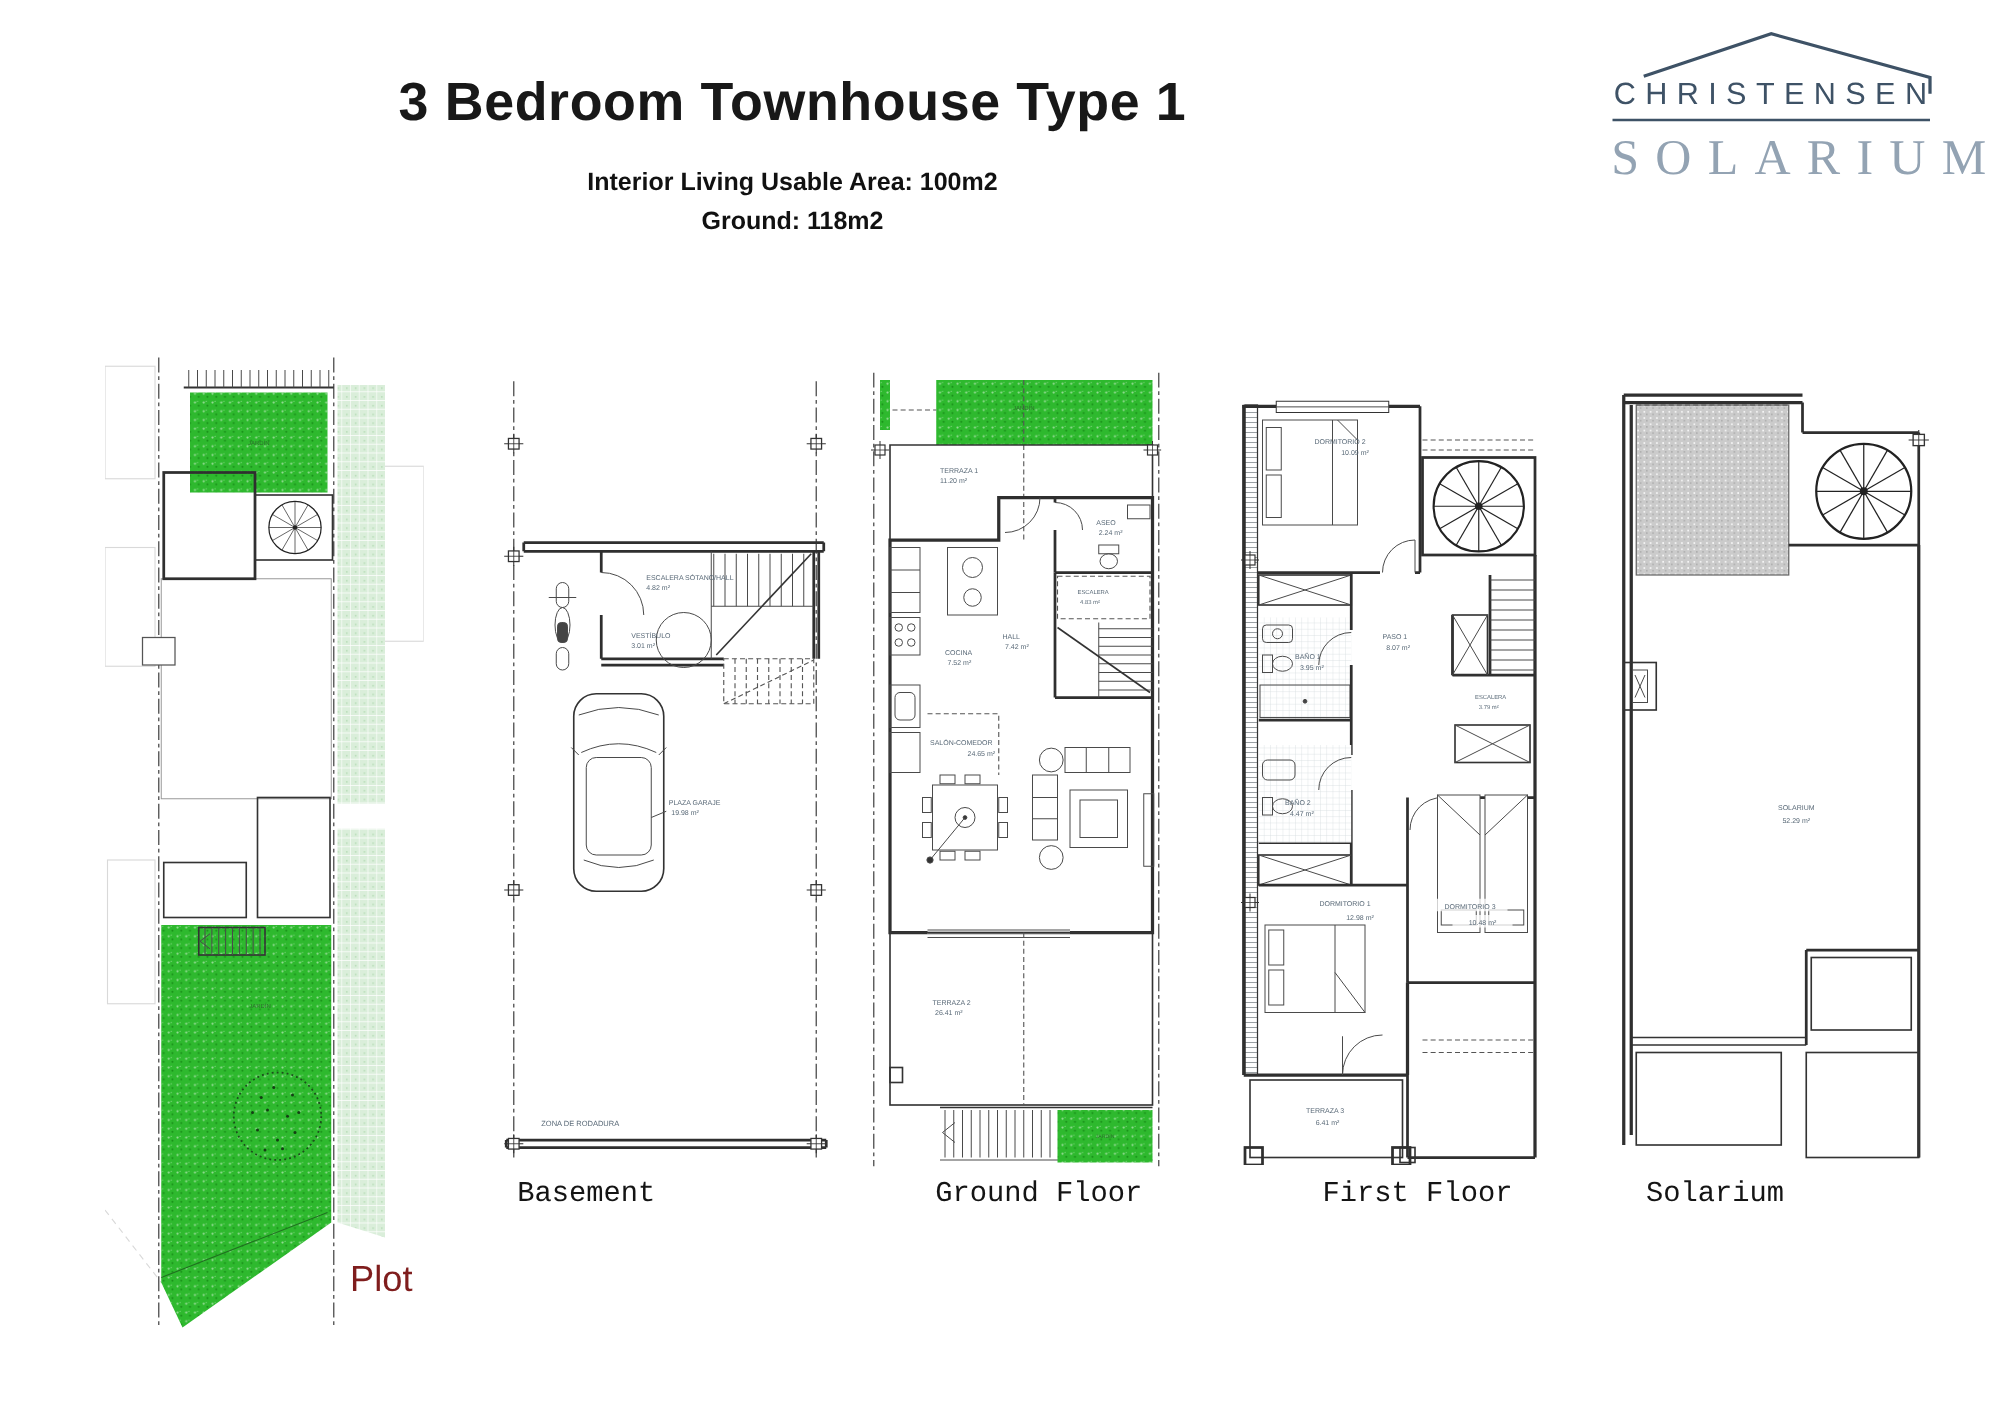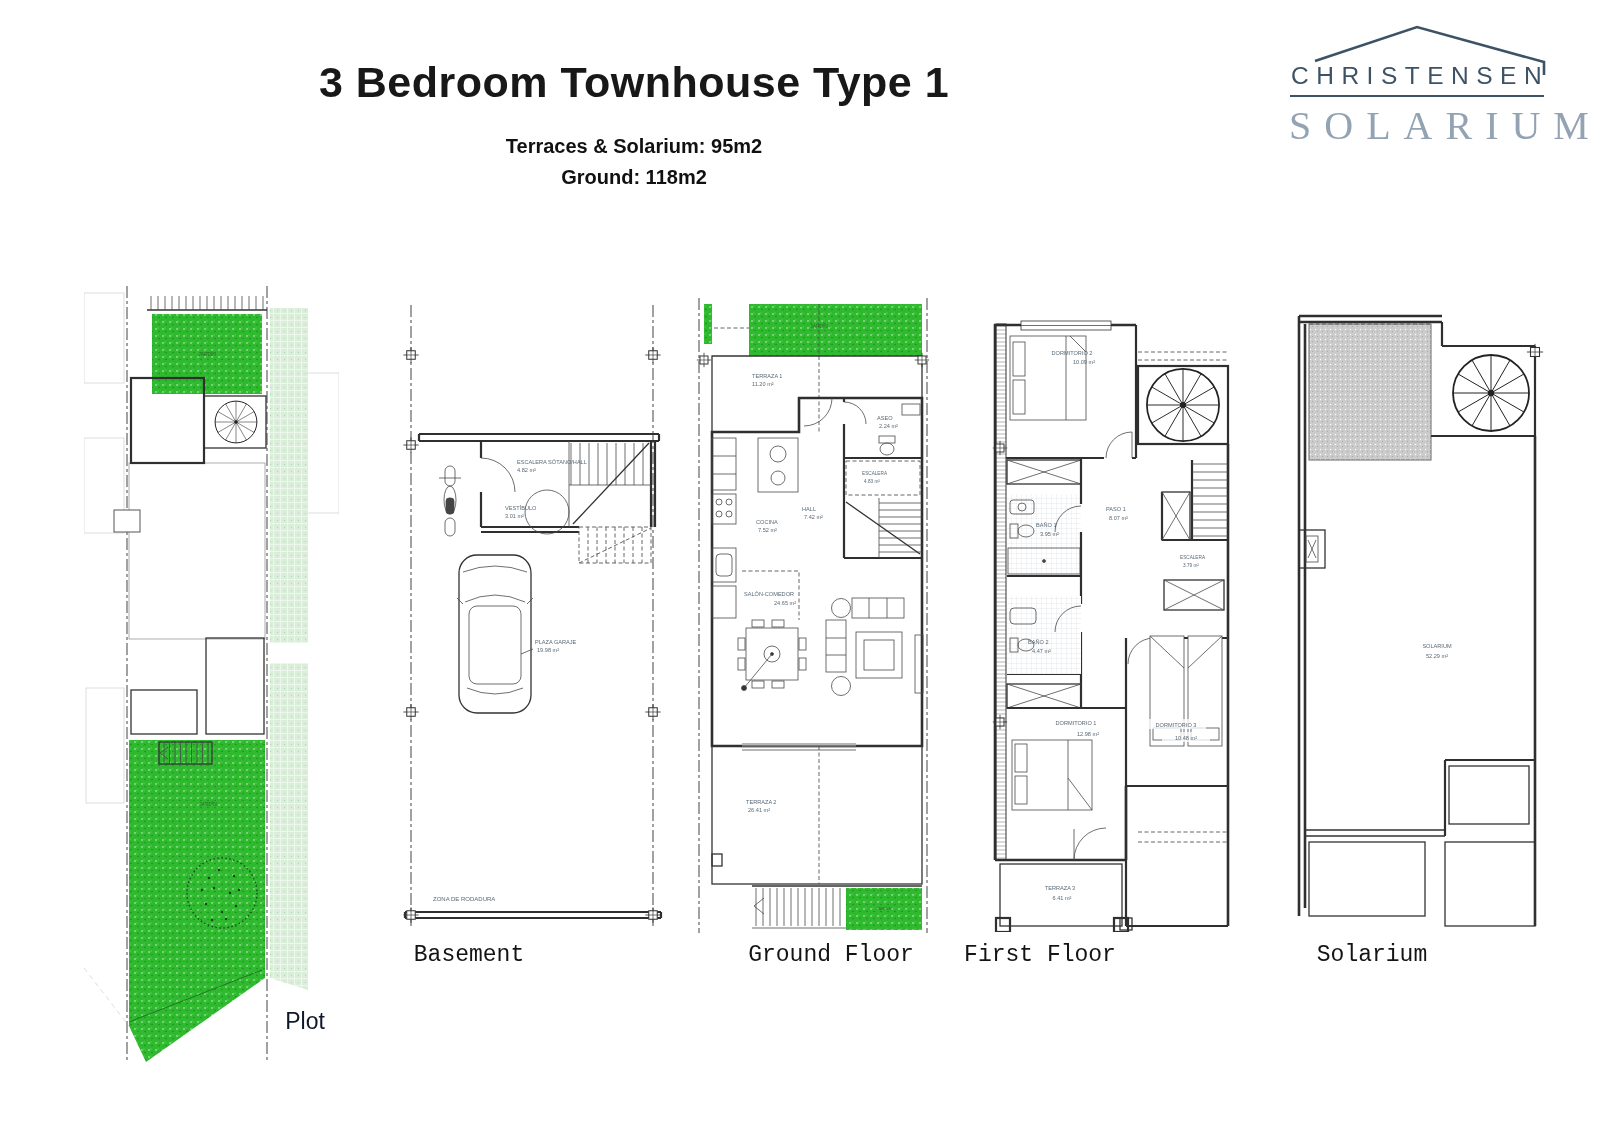--- a/index.html
+++ b/index.html
@@ -13,21 +13,21 @@
          line-height:31px;color:#111;}
   
   #logo{left:1262px;top:22px;width:276px;height:142px;}
   #logo .name{position:absolute;top:40px;left:15px;font-size:24.5px;letter-spacing:7.5px;
               color:var(--logo_dark,#3e5266);font-weight:400;white-space:nowrap;}
   #logo .rule{position:absolute;top:73px;left:14px;width:254px;height:2px;background:var(--logo_dark,#3e5266);}
   #logo .type{position:absolute;top:80px;left:13px;font-family:"Liberation Serif",serif;
               font-size:40px;letter-spacing:13px;color:var(--logo_light,#93a3b3);white-space:nowrap;}
   
   .floor-caption{top:942px;font-size:23px;color:#141414;transform:translateX(-50%);white-space:nowrap;font-family:Liberation Mono, monospace;}
-  #cap-plot{left:291px;top:1008px;font-size:23px;color:#0f172a;transform:translateX(-50%);}
+  #cap-plot{left:291px;top:1008px;font-size:29px;color:#7f1d1d;transform:translateX(-50%);}
   
   svg text{font-family:"Liberation Sans",sans-serif;fill:var(--label,#5a6a78);}
   .rl{font-size:5.6px;}
   .rs{font-size:4.7px;}
   .gl{font-size:4.8px;fill:#2c6e2c;}
   .wall{stroke:#2f2f2f;stroke-width:2.2;fill:none;}
   .wall3{stroke:#2f2f2f;stroke-width:2.6;fill:none;}
   .thin{stroke:#4a4a4a;stroke-width:.8;fill:none;}
   .med{stroke:#333;stroke-width:1.3;fill:none;}
   .dash{stroke:#555;stroke-width:.9;fill:none;stroke-dasharray:4 2.5;}
@@ -96,21 +96,21 @@
             <line x2="19" y2="-32.9"></line>
             <line x2="32.9" y2="-19"></line>
         </g>
         <circle r="3.2" fill="#222"></circle>
       </g>
     </defs>
   </svg>
 
   <div class="abs" id="title">3 Bedroom Townhouse Type 1</div>
   <div class="abs" id="specs">
-    <div>Terraces &amp; Solarium: 95m2</div>
+    <div>Interior Living Usable Area: 100m2</div>
     <div>Ground: 118m2</div>
   </div>
 
   <div class="abs" id="logo">
     <svg class="abs" style="left:0;top:0" width="276" height="58">
       <polyline points="39,39 141,5 268,40 268,53" fill="none" stroke="var(--logo_dark,#3e5266)" stroke-width="2.6"></polyline>
     </svg>
     <div class="name">CHRISTENSEN</div>
     <div class="rule"></div>
     <div class="type">SOLARIUM</div>
@@ -490,17 +490,17 @@
 
     <path class="wall" d="M176 452H266M176 452V528"></path>
     <rect x="180" y="458" width="80" height="58" fill="#fff" class="med"></rect>
     <path class="med" d="M36 522H176M36 528H176"></path>
     <rect x="40" y="534" width="116" height="74" fill="#fff" class="med"></rect>
     <rect x="176" y="534" width="90" height="84" fill="#fff" class="med"></rect>
   </svg>
 
   <div class="abs floor-caption" style="left:455px">Basement</div>
   <div class="abs floor-caption" style="left:817px">Ground Floor</div>
-  <div class="abs floor-caption" style="left:1026px">First Floor</div>
+  <div class="abs floor-caption" style="left:1120px">First Floor</div>
   <div class="abs floor-caption" style="left:1358px">Solarium</div>
   <div class="abs" id="cap-plot">Plot</div>
 
 </div>
 
 </body></html>

